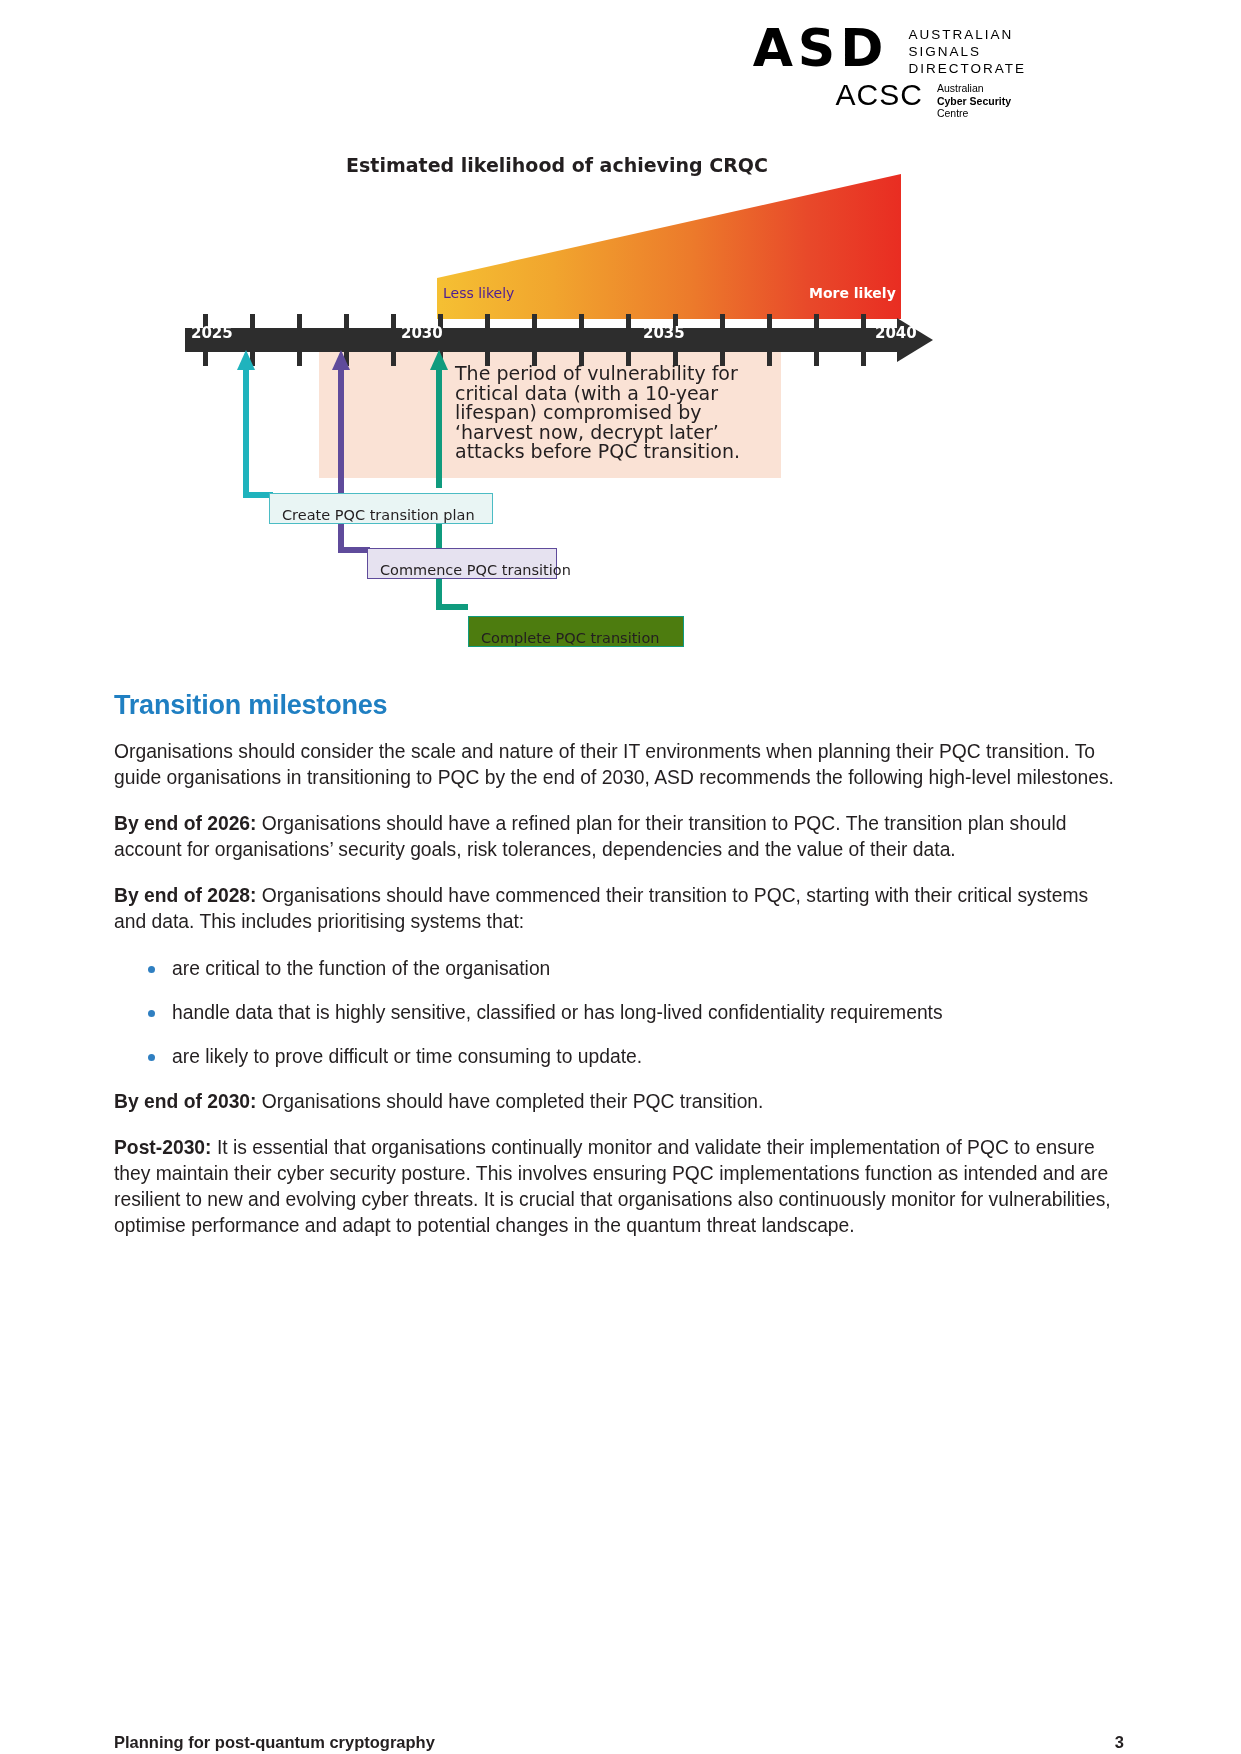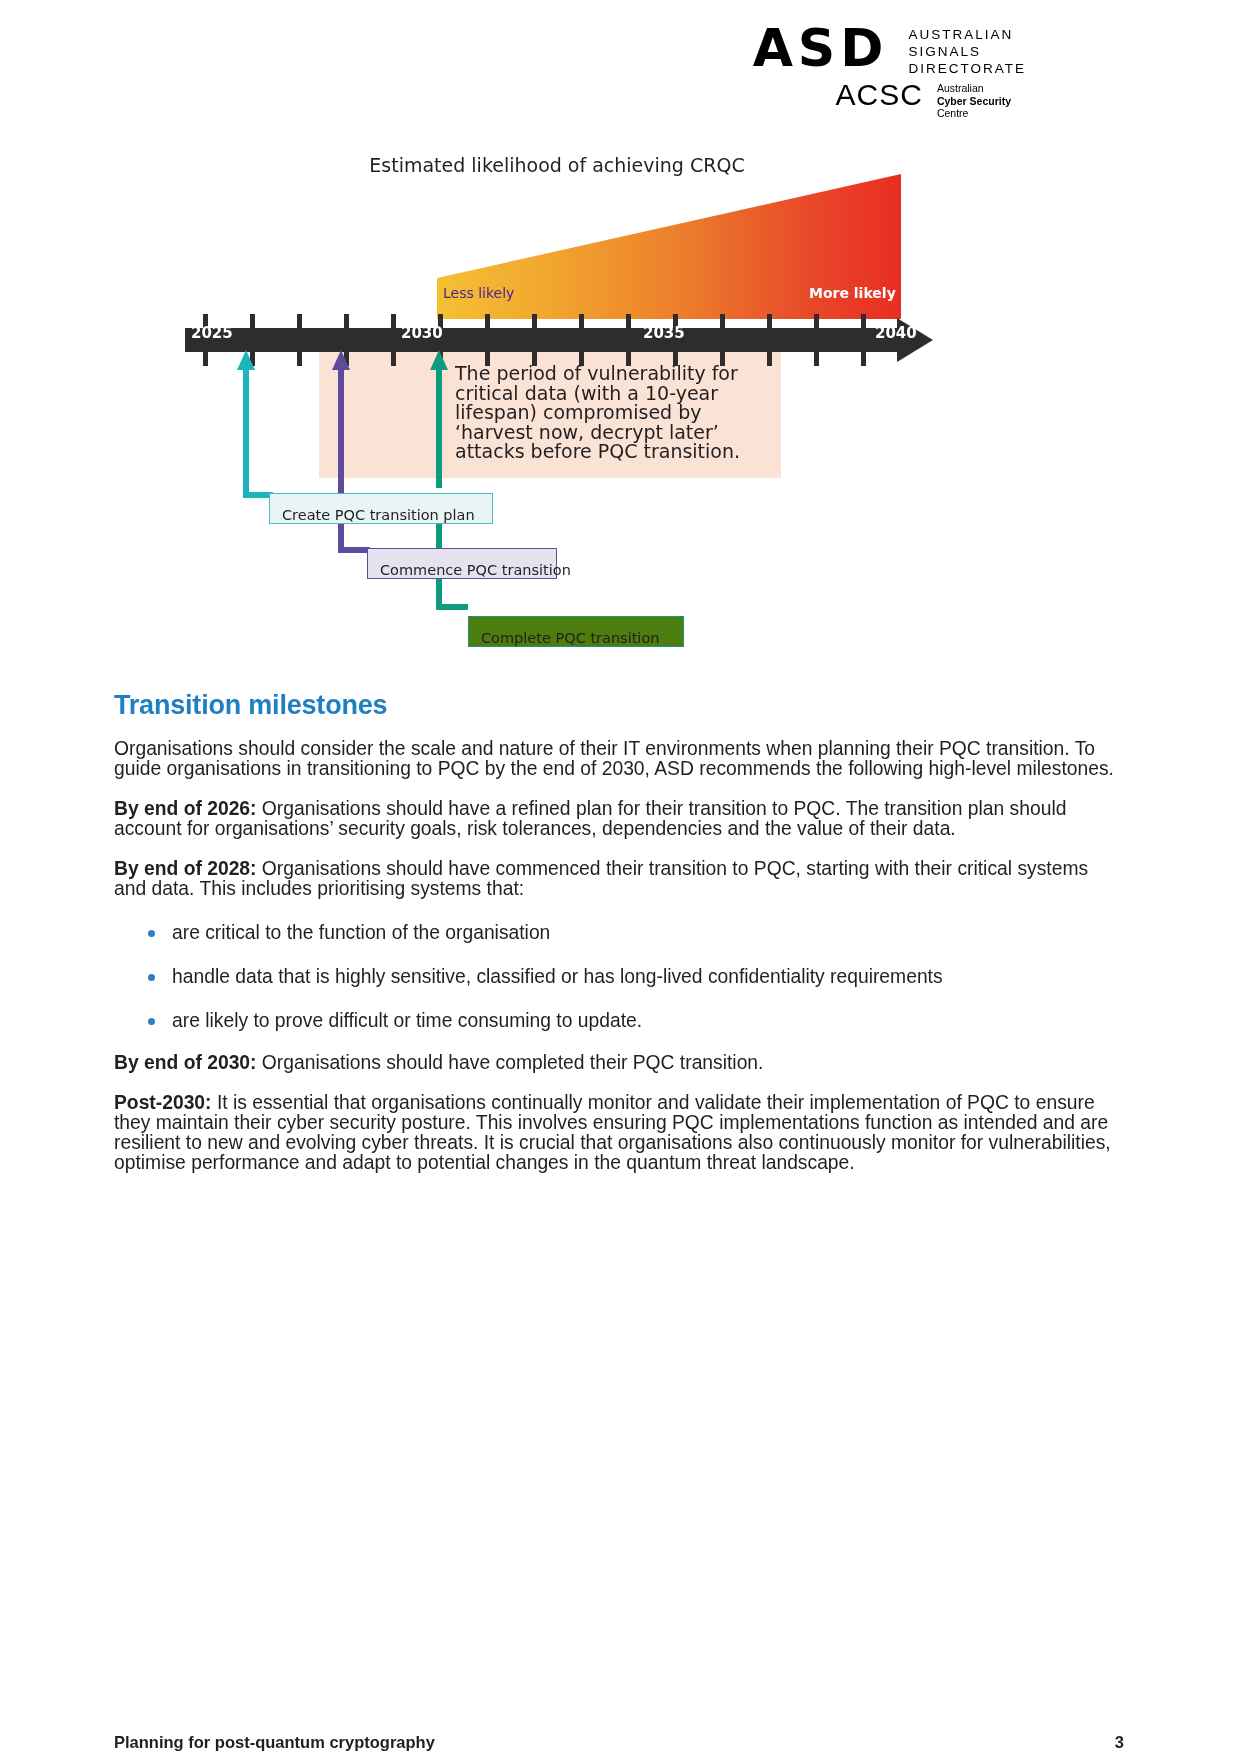--- a/index.html
+++ b/index.html
@@ -81,21 +81,21 @@
     height: 524px;
     background: #ffffff;
   }
   .fig-title {
     position: absolute;
     left: 0;
     top: 16px;
     width: 752px;
     text-align: center;
     font-family: "DejaVu Sans", sans-serif;
-    font-weight: 400;
+    font-weight: 700;
     font-size: 19px;
     color: #231f20;
   }
 
   
   .wedge {
     position: absolute;
     left: 256px;
     top: 36px;
     width: 464px;
@@ -209,21 +209,21 @@
     font-family: "Liberation Sans", sans-serif;
     font-weight: 700;
     font-size: 27px;
     color: #1f7fc2;
     letter-spacing: -0.2px;
   }
   p.para {
     margin: 0 0 20px 0;
     font-family: "Liberation Sans", sans-serif;
     font-size: 19.3px;
-    line-height: 20px;
+    line-height: 26px;
     color: #231f20;
   }
   p.para b { font-weight: 700; }
   ul.bullets {
     margin: 13px 0 18px 0;
     padding: 0;
     list-style: none;
   }
   ul.bullets li {
     position: relative;

